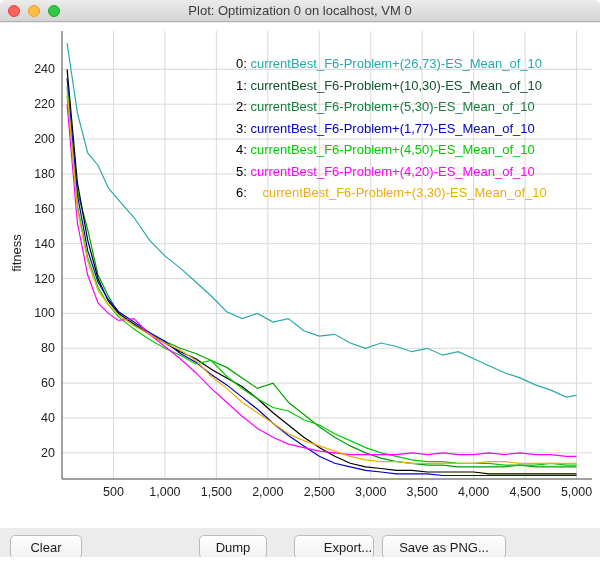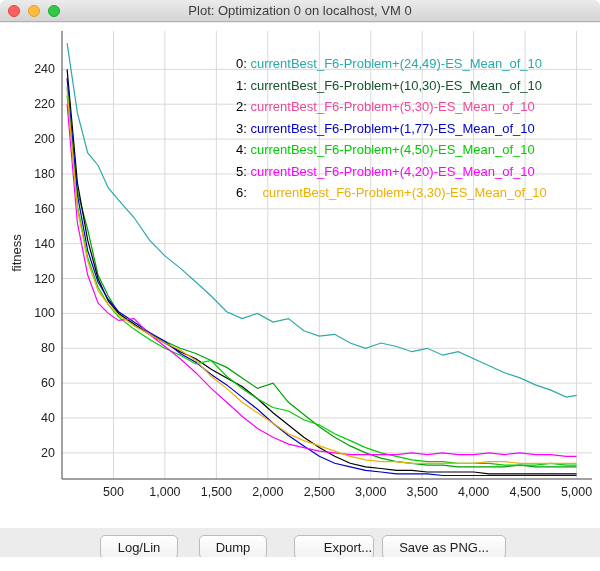--- a/index.html
+++ b/index.html
@@ -134,30 +134,30 @@
         <polyline points="67.1,72.5 77.4,168.4 87.7,206.7 98.0,252.0 108.3,273.0 118.6,290.4 134.0,302.6 149.5,311.3 164.9,318.3 180.3,325.3 195.8,330.5 211.2,337.5 226.7,344.4 242.1,354.9 257.5,365.4 273.0,360.1 288.4,379.3 303.8,391.5 319.3,403.7 334.7,414.2 350.2,422.9 365.6,429.9 381.0,435.1 396.5,438.6 411.9,440.3 427.3,442.1 442.8,442.1 458.2,443.8 473.7,443.8 489.1,443.8 504.5,443.8 520.0,442.1 535.4,443.8 550.8,443.8 566.3,443.8 576.6,443.8" fill="none" stroke="#00A000" stroke-width="1.2"></polyline>
         <polyline points="67.1,46.4 77.4,159.7 87.7,217.2 98.0,255.5 108.3,278.2 118.6,290.4 134.0,300.9 149.5,311.3 164.9,320.0 180.3,328.7 195.8,335.7 211.2,346.2 226.7,354.9 242.1,363.6 257.5,375.8 273.0,389.8 288.4,402.0 303.8,414.2 319.3,424.6 334.7,433.3 350.2,440.3 365.6,443.8 381.0,445.5 396.5,447.3 411.9,447.3 427.3,449.0 442.8,449.0 458.2,449.0 473.7,449.0 489.1,450.8 504.5,450.8 520.0,450.8 535.4,450.8 550.8,450.8 566.3,450.8 576.6,450.8" fill="none" stroke="#000000" stroke-width="1.2"></polyline>
         <polyline points="67.1,55.1 77.4,171.9 87.7,227.6 98.0,259.0 108.3,276.5 118.6,288.7 134.0,299.1 149.5,309.6 164.9,318.3 180.3,330.5 195.8,339.2 211.2,351.4 226.7,361.9 242.1,374.1 257.5,386.3 273.0,400.2 288.4,412.4 303.8,422.9 319.3,433.3 334.7,440.3 350.2,443.8 365.6,447.3 381.0,449.0 396.5,450.8 411.9,450.8 427.3,450.8 442.8,452.5 458.2,452.5 473.7,452.5 489.1,452.5 504.5,452.5 520.0,452.5 535.4,452.5 550.8,452.5 566.3,452.5 576.6,452.5" fill="none" stroke="#0000CC" stroke-width="1.2"></polyline>
         <polyline points="67.1,63.8 77.4,182.3 87.7,234.6 98.0,264.2 108.3,281.7 118.6,293.9 134.0,306.1 149.5,316.5 164.9,325.3 180.3,332.2 195.8,340.9 211.2,337.5 226.7,353.2 242.1,365.4 257.5,375.8 273.0,384.5 288.4,388.0 303.8,396.7 319.3,402.0 334.7,410.7 350.2,417.6 365.6,424.6 381.0,429.9 396.5,433.3 411.9,436.8 427.3,438.6 442.8,438.6 458.2,440.3 473.7,440.3 489.1,440.3 504.5,442.1 520.0,442.1 535.4,442.1 550.8,440.3 566.3,442.1 576.6,442.1" fill="none" stroke="#00CC00" stroke-width="1.2"></polyline>
         <polyline points="67.1,81.2 77.4,199.8 87.7,252.0 98.0,279.9 108.3,290.4 118.6,297.4 134.0,295.6 149.5,311.3 164.9,323.5 180.3,335.7 195.8,349.7 211.2,365.4 226.7,379.3 242.1,393.2 257.5,405.4 273.0,414.2 288.4,421.1 303.8,424.6 319.3,428.1 334.7,429.9 350.2,431.6 365.6,431.6 381.0,431.6 396.5,431.6 411.9,429.9 427.3,431.6 442.8,429.9 458.2,431.6 473.7,431.6 489.1,429.9 504.5,431.6 520.0,429.9 535.4,431.6 550.8,431.6 566.3,433.3 576.6,433.3" fill="none" stroke="#FF00FF" stroke-width="1.2"></polyline>
         <polyline points="67.1,67.3 77.4,185.8 87.7,238.1 98.0,267.7 108.3,281.7 118.6,292.1 134.0,302.6 149.5,311.3 164.9,320.0 180.3,327.0 195.8,337.5 211.2,353.2 226.7,365.4 242.1,379.3 257.5,389.8 273.0,400.2 288.4,410.7 303.8,417.6 319.3,422.9 334.7,428.1 350.2,433.3 365.6,436.8 381.0,438.6 396.5,438.6 411.9,440.3 427.3,440.3 442.8,440.3 458.2,440.3 473.7,440.3 489.1,438.6 504.5,438.6 520.0,440.3 535.4,440.3 550.8,440.3 566.3,440.3 576.6,440.3" fill="none" stroke="#EDAF00" stroke-width="1.2"></polyline>
       </svg>
     <div class="y-axis-label">fitness</div>
     <div class="x-axis-label">function calls</div>
     <div class="legend" id="legend">
-        <div class="legend-row"><span class="lg-prefix">0: </span><span style="color: rgb(42, 169, 169);">currentBest_F6-Problem+(24,49)-ES_Mean_of_10</span></div>
+        <div class="legend-row"><span class="lg-prefix">0: </span><span style="color: rgb(42, 169, 169);">currentBest_F6-Problem+(26,73)-ES_Mean_of_10</span></div>
         <div class="legend-row"><span class="lg-prefix">1: </span><span style="color: #14532d;">currentBest_F6-Problem+(10,30)-ES_Mean_of_10</span></div>
-        <div class="legend-row"><span class="lg-prefix">2: </span><span style="color: #ec4899;">currentBest_F6-Problem+(5,30)-ES_Mean_of_10</span></div>
+        <div class="legend-row"><span class="lg-prefix">2: </span><span style="color: #15803d;">currentBest_F6-Problem+(5,30)-ES_Mean_of_10</span></div>
         <div class="legend-row"><span class="lg-prefix">3: </span><span style="color: rgb(0, 0, 204);">currentBest_F6-Problem+(1,77)-ES_Mean_of_10</span></div>
         <div class="legend-row"><span class="lg-prefix">4: </span><span style="color: rgb(0, 204, 0);">currentBest_F6-Problem+(4,50)-ES_Mean_of_10</span></div>
         <div class="legend-row"><span class="lg-prefix">5: </span><span style="color: rgb(255, 0, 255); margin-top: 43px;">currentBest_F6-Problem+(4,20)-ES_Mean_of_10</span></div>
         <div class="legend-row"><span class="lg-prefix">6: </span><span style="color: rgb(237, 175, 0); margin-left: 12px;">currentBest_F6-Problem+(3,30)-ES_Mean_of_10</span></div>
       </div>
   </div>
 
   <div class="button-bar">
-    <button class="mac-btn" id="btn-loglin">Log/Lin</button>
+    <button class="mac-btn" id="btn-clear">Clear</button>
     <button class="mac-btn" id="btn-dump">Dump</button>
     <button class="mac-btn" id="btn-export">Export...</button>
     <button class="mac-btn" id="btn-savepng">Save as PNG...</button>
   </div>
 
 </div>
 
 </body></html>

